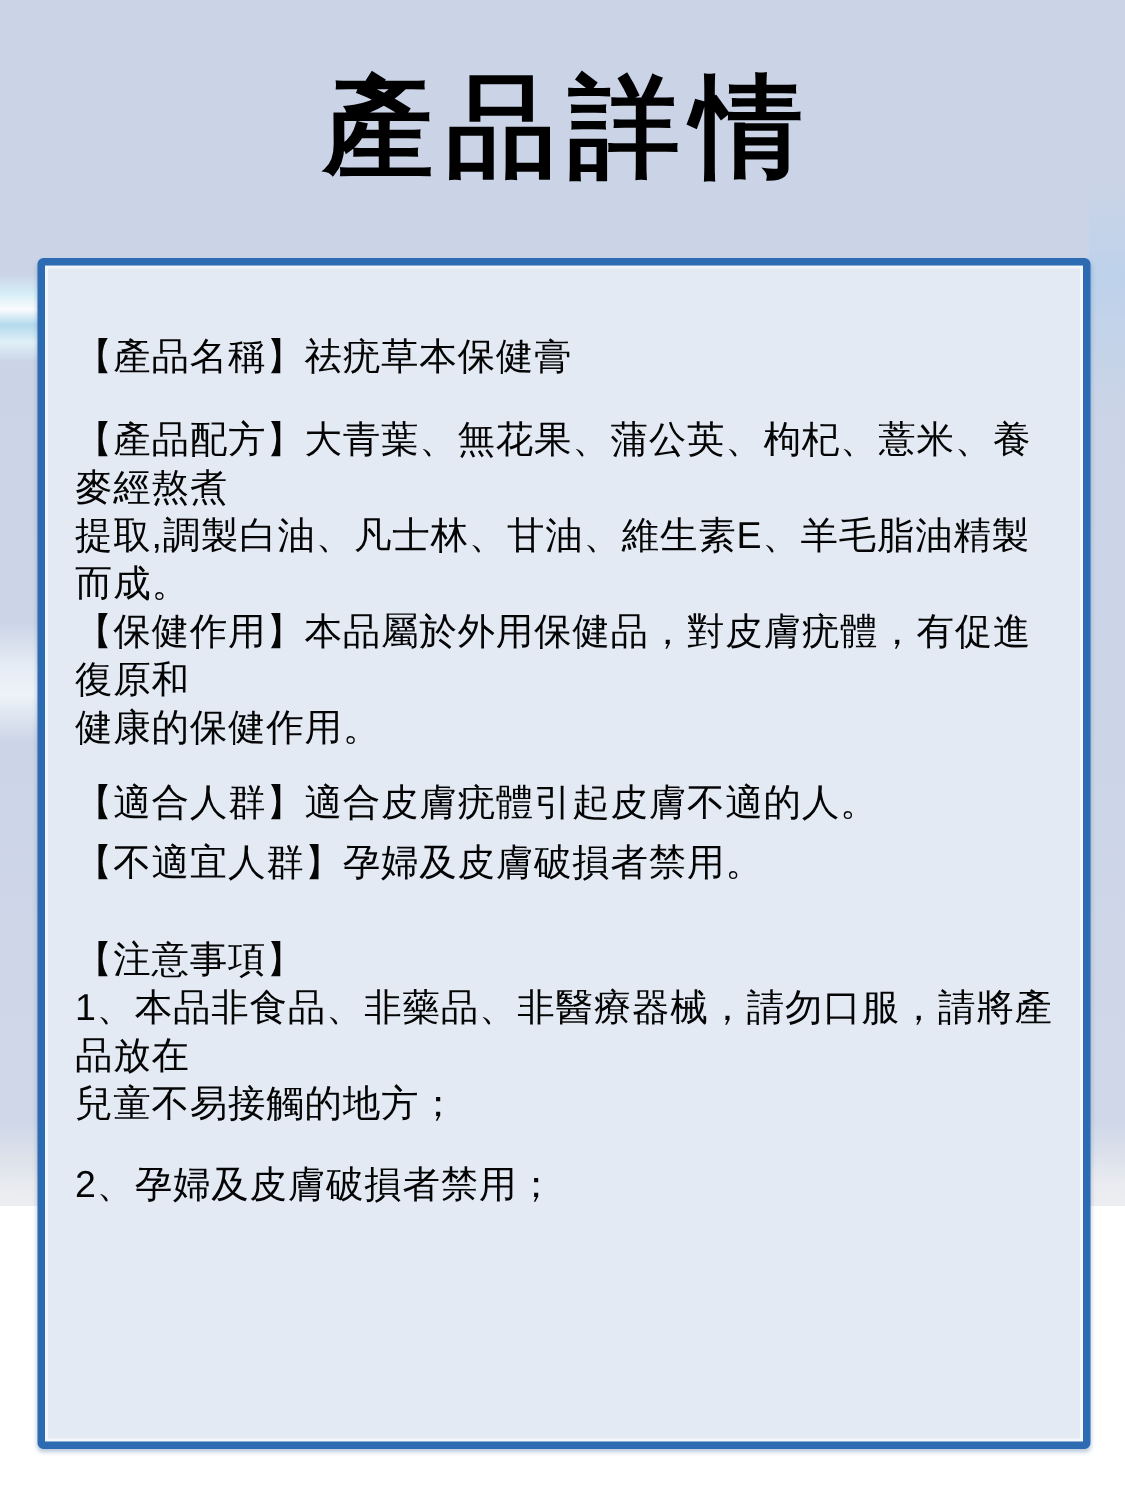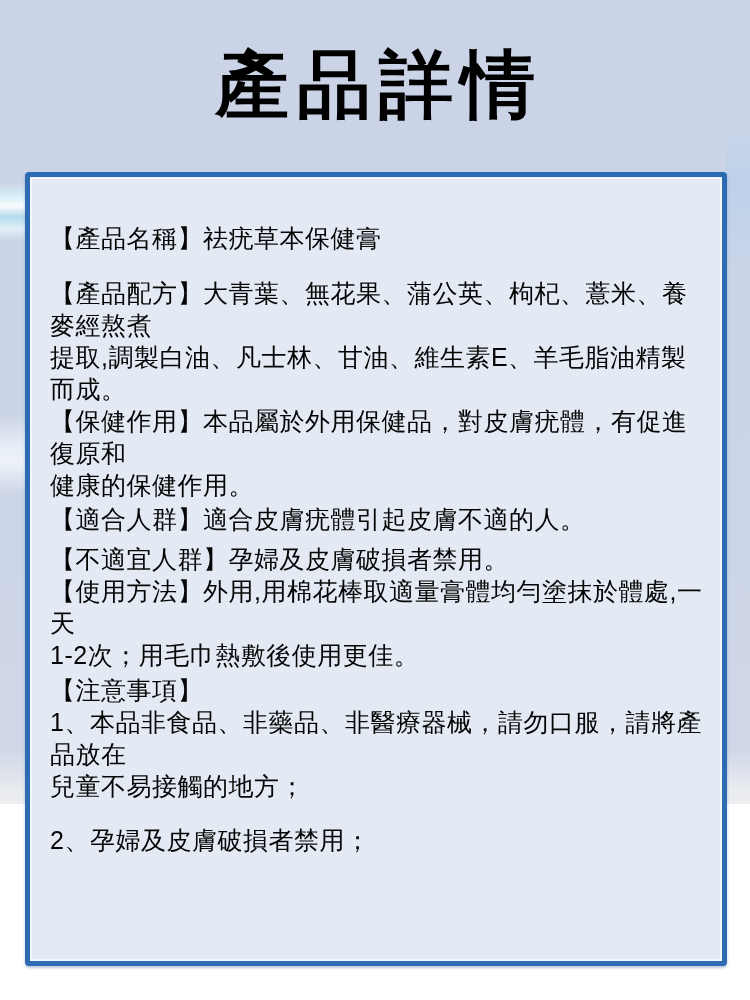--- a/index.html
+++ b/index.html
@@ -83,23 +83,23 @@
     line-height: 32px;
     letter-spacing: 0.5px;
   }
   .detail-card p {
     white-space: pre-line;
     color: #050505;
   }
   
   [data-name="detail-product-name"]       { margin-bottom: 23px; }
   [data-name="detail-formula"]            { margin-bottom: 0; }
-  [data-name="detail-health-function"]    { margin-bottom: 2px; }
+  [data-name="detail-health-function"]    { margin-bottom: 18px; }
   [data-name="detail-suitable-group"]     { margin-bottom: 8px; }
-  [data-name="detail-unsuitable-group"]   { }
+  [data-name="detail-unsuitable-group"]   { margin-bottom: 33px; }
   [data-name="detail-usage"]              { margin-bottom: 3px; }
   [data-name="detail-precautions-heading"]{ }
   [data-name="detail-note-1"]             { margin-bottom: 22px; }
   [data-name="detail-note-2"]             { margin-bottom: 6px; }
   [data-name="detail-note-3"]             { margin-bottom: 9px; }
 </style>
 </head>
 <body>
 
 <div class="page" data-name="product-detail-page">
@@ -112,22 +112,20 @@
   <h1 class="page-title" data-name="page-title">產品詳情</h1>
 
   <section class="detail-card" data-name="product-detail-card">
     <p data-name="detail-product-name">【產品名稱】祛疣草本保健膏</p>
     <p data-name="detail-formula">【產品配方】大青葉、無花果、蒲公英、枸杞、薏米、養麥經熬煮
 提取,調製白油、凡士林、甘油、維生素E、羊毛脂油精製而成。</p>
     <p data-name="detail-health-function">【保健作用】本品屬於外用保健品，對皮膚疣體，有促進復原和
 健康的保健作用。</p>
     <p data-name="detail-suitable-group">【適合人群】適合皮膚疣體引起皮膚不適的人。</p>
     <p data-name="detail-unsuitable-group">【不適宜人群】孕婦及皮膚破損者禁用。</p>
-    <p data-name="detail-usage">【使用方法】外用,用棉花棒取適量膏體均勻塗抹於體處,一天
-1-2次；用毛巾熱敷後使用更佳。</p>
     <p data-name="detail-precautions-heading">【注意事項】</p>
     <p data-name="detail-note-1">1、本品非食品、非藥品、非醫療器械，請勿口服，請將產品放在
 兒童不易接觸的地方；</p>
     <p data-name="detail-note-2">2、孕婦及皮膚破損者禁用；</p>
 
   </section>
 
 </div>
 
 </body></html>

